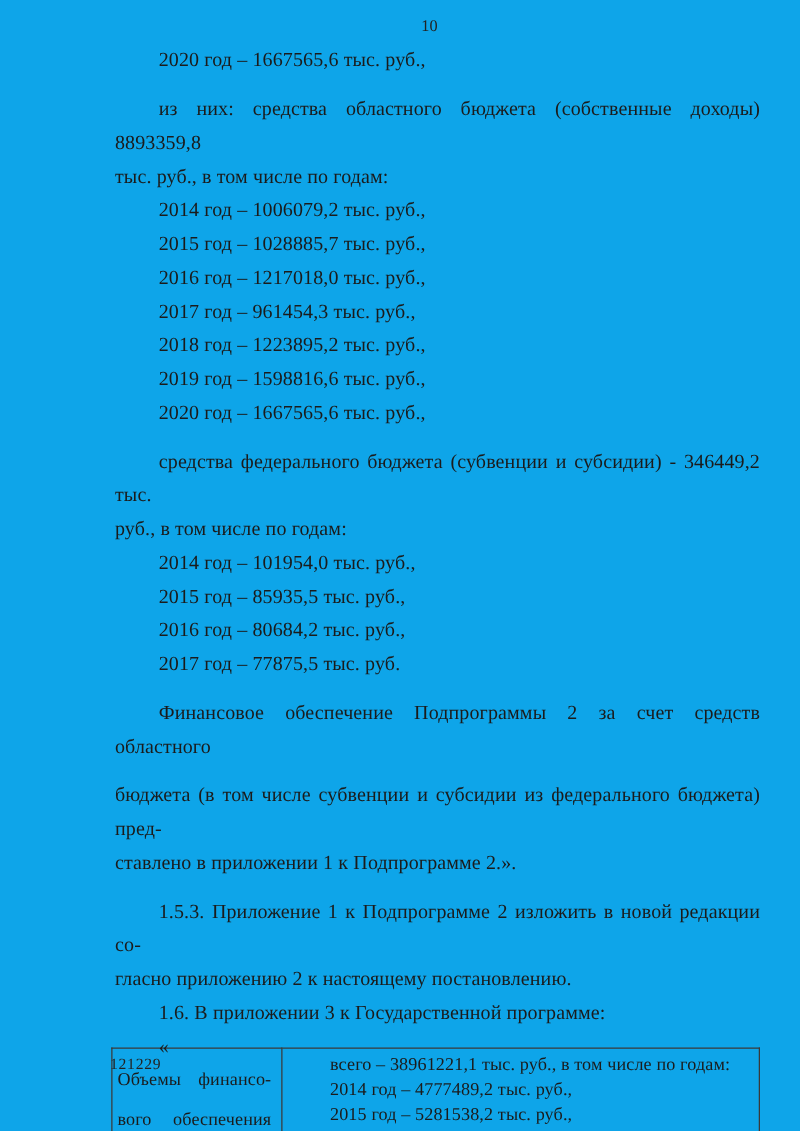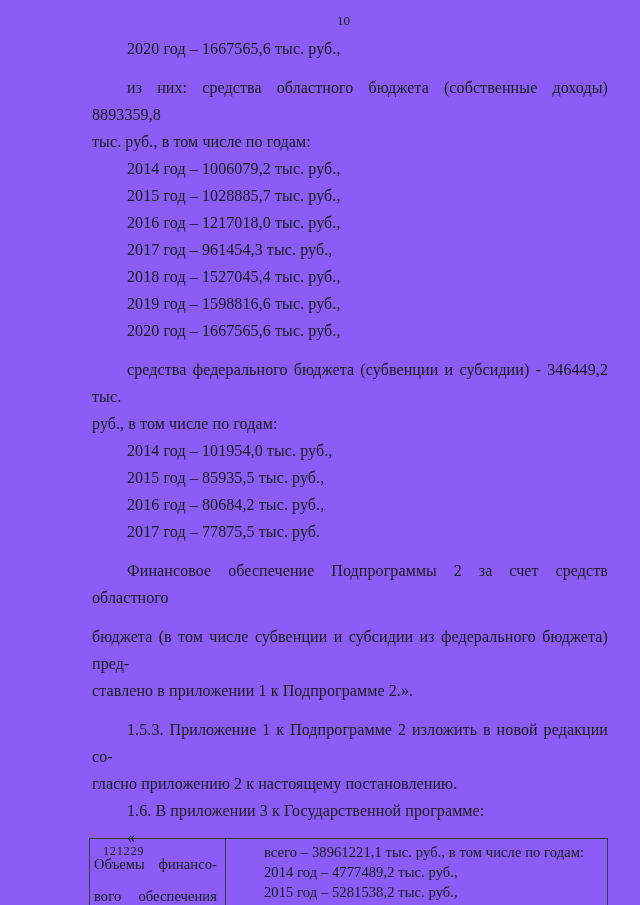--- a/index.html
+++ b/index.html
@@ -8,21 +8,21 @@
     width: 640px;
     height: 905px;
     position: relative;
     font-family: "Liberation Serif", "DejaVu Serif", serif;
     color: #1b1b1b;
     overflow: hidden;
   }
   .page {
     position: absolute;
     inset: 0;
-    background: #8b5cf6;
+    background: #0ea5e9;
   }
   .page-number {
     position: absolute;
     top: 13px;
     left: 337px;
     font-size: 13px;
     color: #222;
   }
   .content {
     position: absolute;
@@ -62,21 +62,21 @@
   td.cell-value {
     padding: 3px 4px 5px 38px;
   }
   .cl, .vl {
     line-height: 20px;
     letter-spacing: 0.1px;
   }
   .footer-code {
     position: absolute;
     top: 844px;
-    left: 103px;
+    left: 88px;
     font-size: 12.5px;
     letter-spacing: 0.6px;
     color: #222;
   }
 </style>
 </head>
 <body>
 
 <div class="page">
 
@@ -97,21 +97,21 @@
         <div class="block">
           <div class="tl ind">2015 год – 1028885,7 тыс. руб.,</div>
         </div>
         <div class="block">
           <div class="tl ind">2016 год – 1217018,0 тыс. руб.,</div>
         </div>
         <div class="block">
           <div class="tl ind">2017 год – 961454,3 тыс. руб.,</div>
         </div>
         <div class="block">
-          <div class="tl ind">2018 год – 1527045,4 тыс. руб.,</div>
+          <div class="tl ind">2018 год – 1223895,2 тыс. руб.,</div>
         </div>
         <div class="block">
           <div class="tl ind">2019 год – 1598816,6 тыс. руб.,</div>
         </div>
         <div class="block">
           <div class="tl ind">2020 год – 1667565,6 тыс. руб.,</div>
         </div>
         <div class="block">
           <div class="tl ind just">средства федерального бюджета (субвенции и субсидии) - 346449,2 тыс.</div>
           <div class="tl">руб., в том числе по годам:</div>

